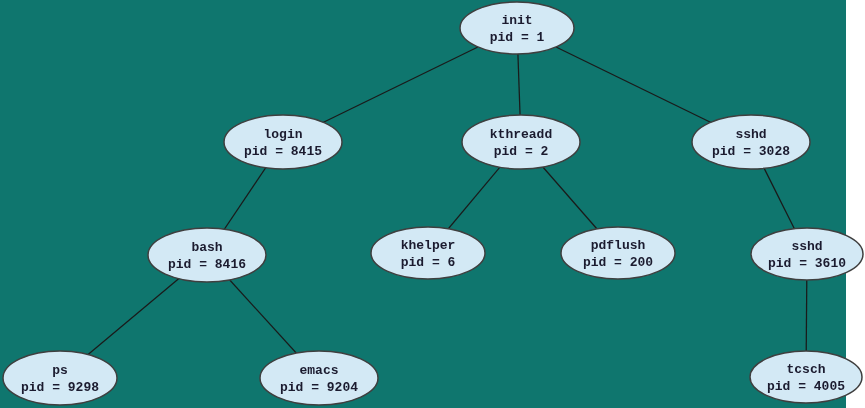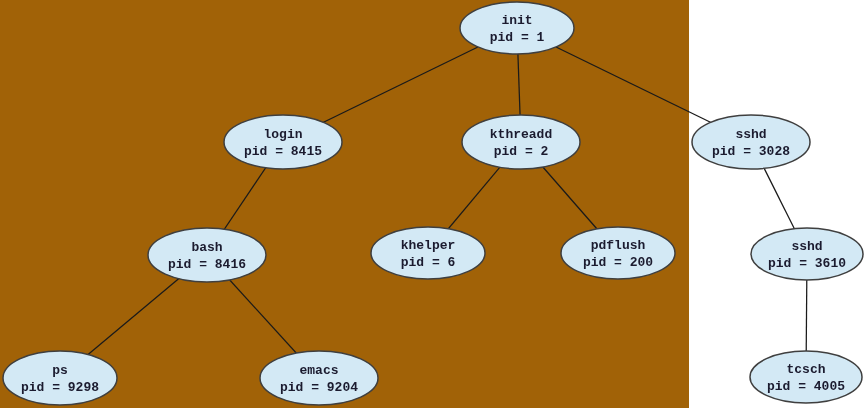--- a/index.html
+++ b/index.html
@@ -6,23 +6,23 @@
     margin: 0;
     padding: 0;
     background: #ffffff;
     width: 865px;
     height: 408px;
     overflow: hidden;
     font-family: "Liberation Mono", "DejaVu Sans Mono", monospace;
   }
   .stage {
     position: relative;
-    width: 689px;
+    width: 846px;
     height: 408px;
-    background: #a16207;
+    background: #0f766e;
   }
   svg { display: block; }
   .node-text {
     font-family: "Liberation Mono", "DejaVu Sans Mono", monospace;
     font-weight: 700;
     font-size: 13px;
     text-anchor: middle;
   }
 </style>
 </head>

